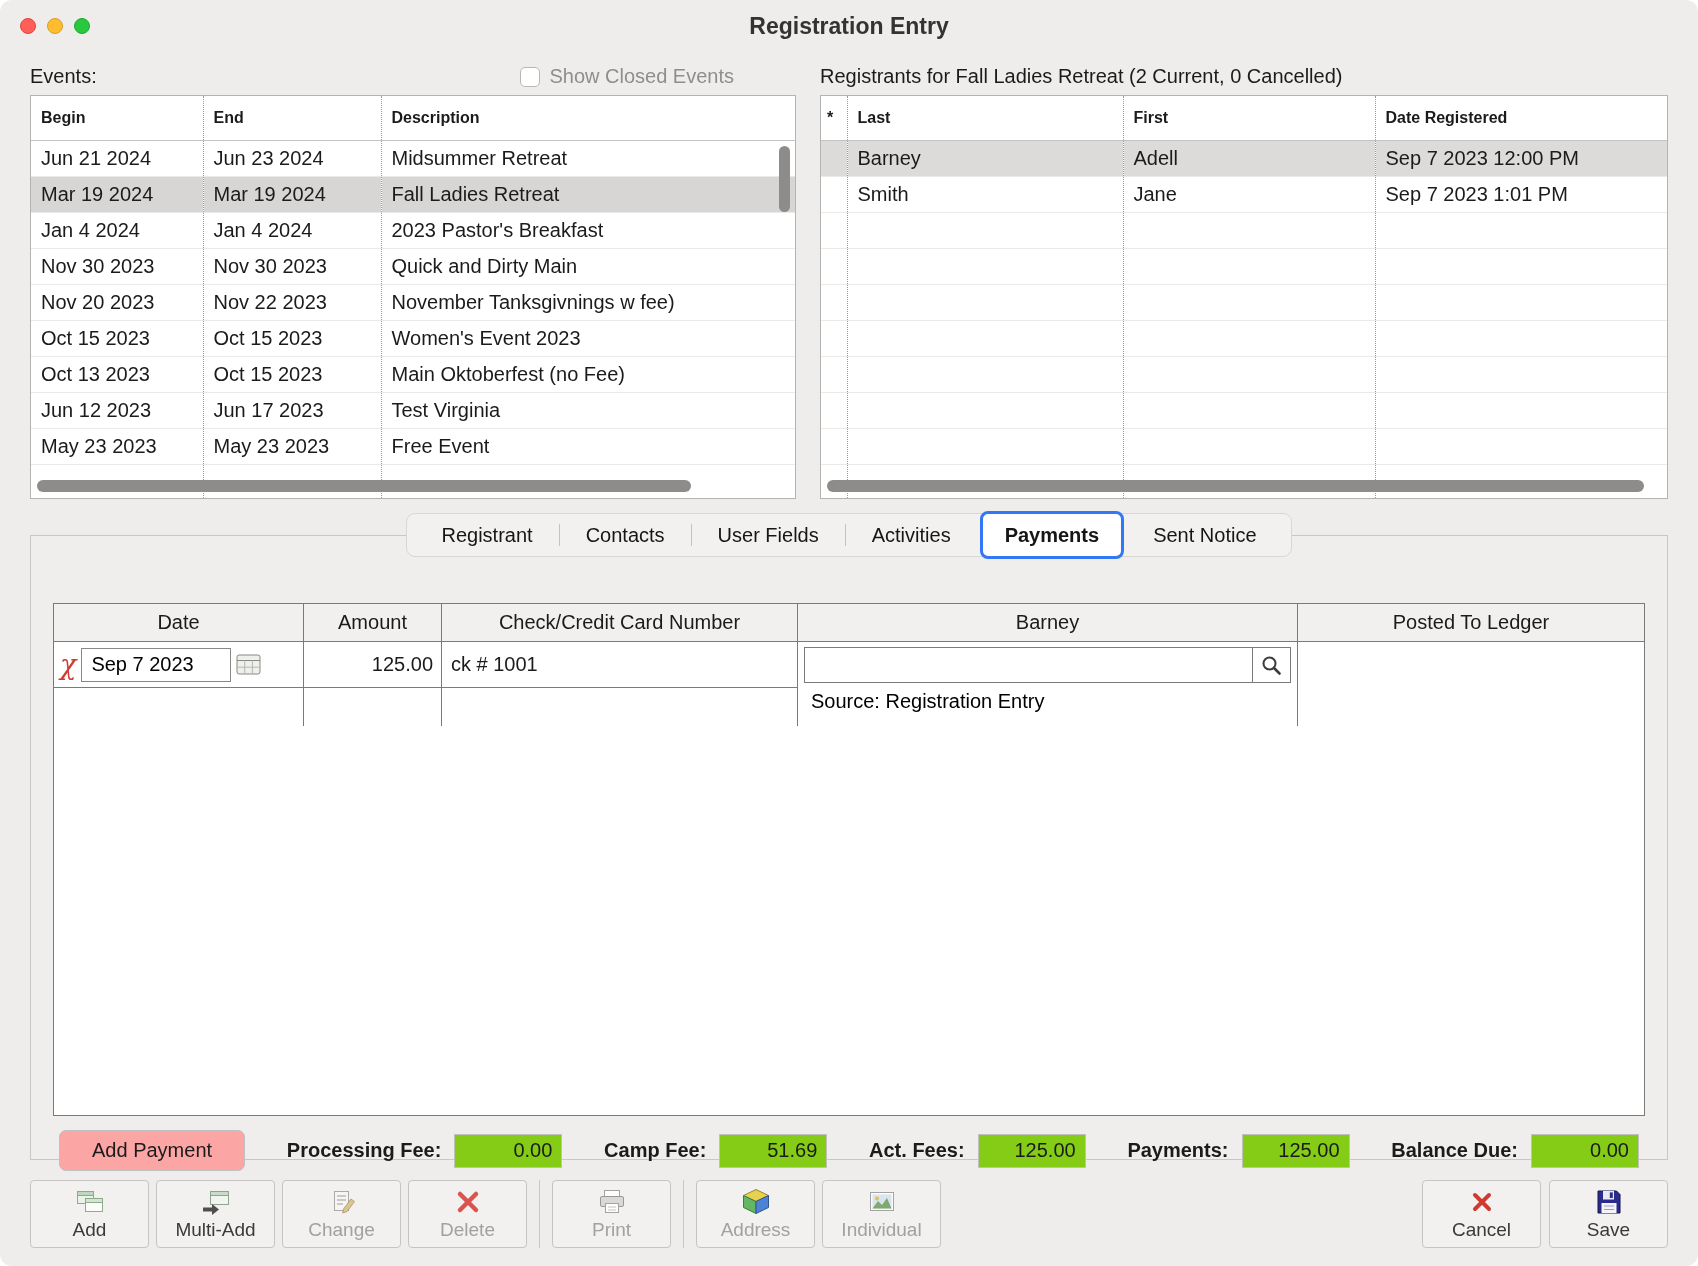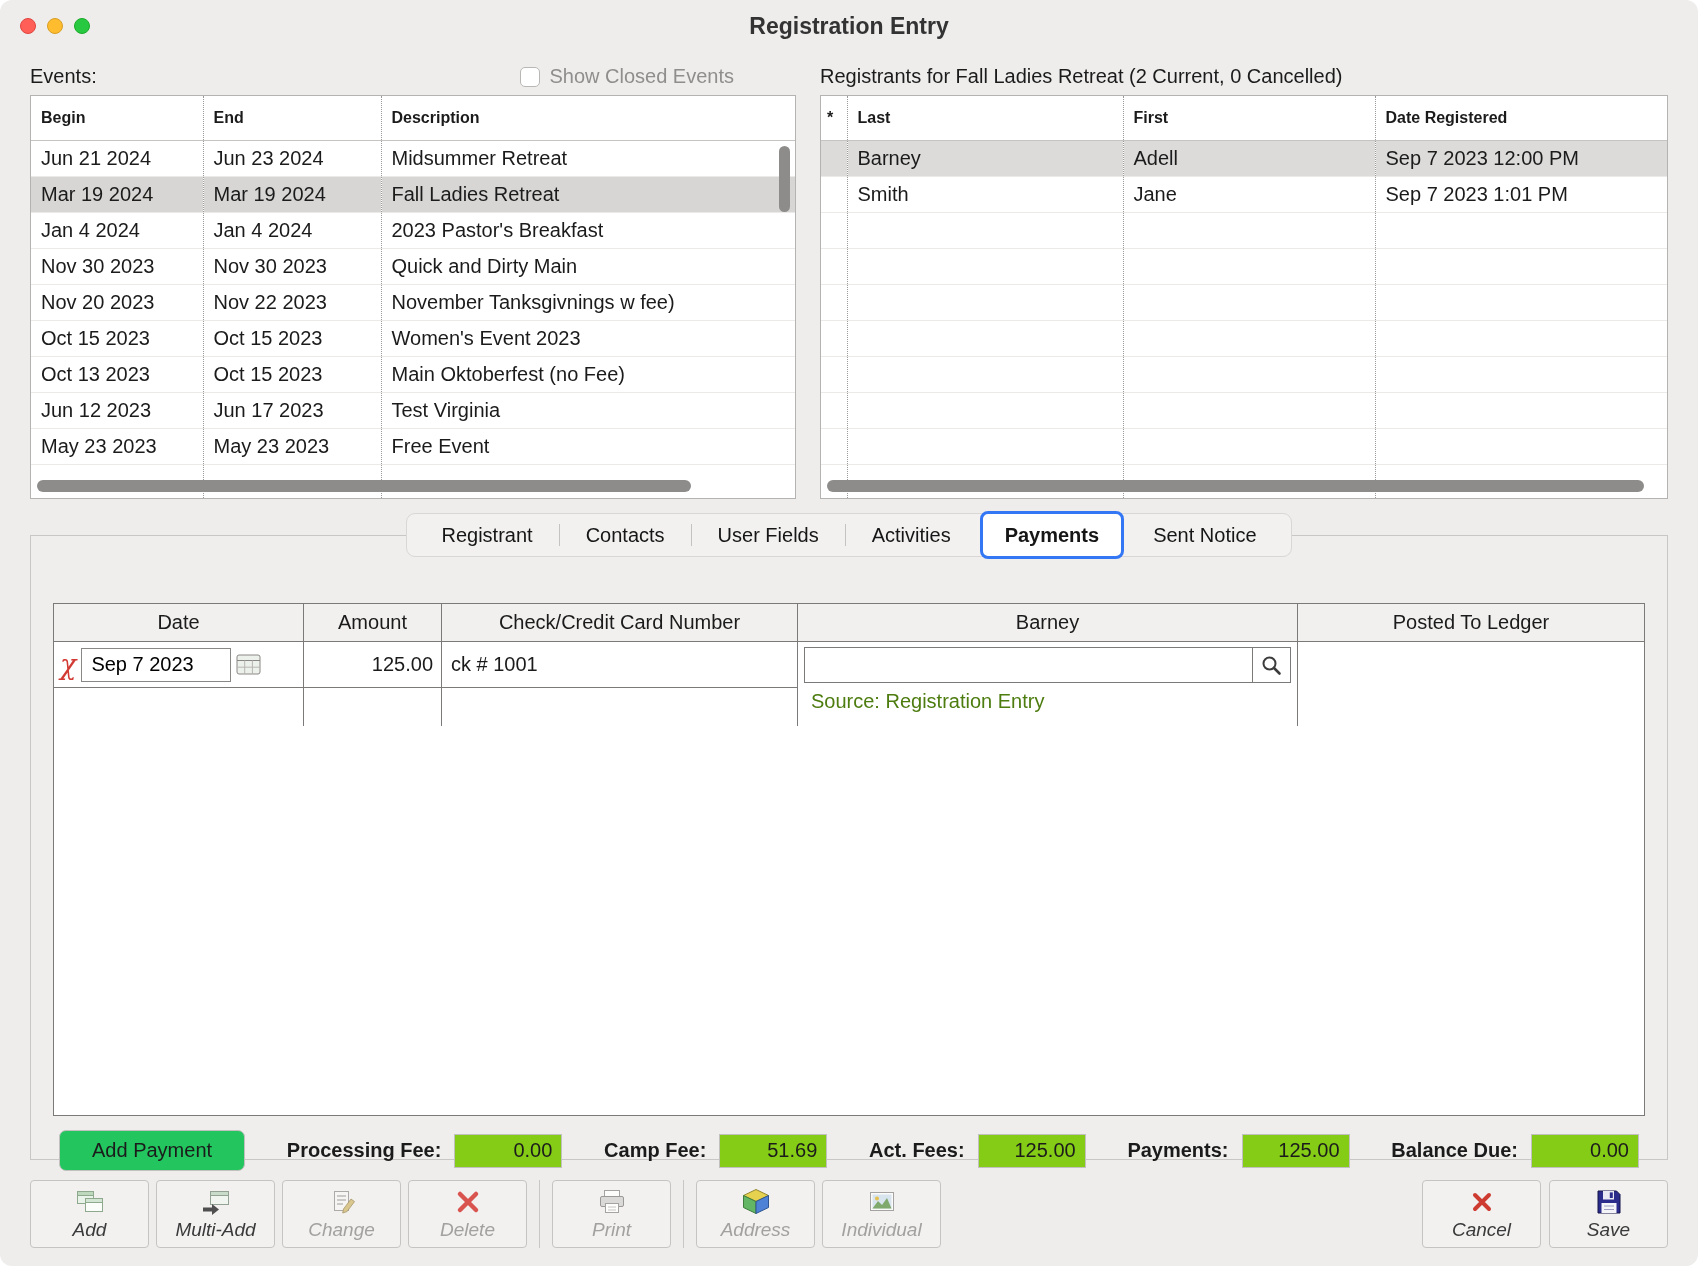--- a/index.html
+++ b/index.html
@@ -64,36 +64,36 @@
   .date-cell .cell-top { gap:5px; padding:0 4px 0 6px; }
   .chi { font-family:"DejaVu Serif", serif; font-style:italic; color:#d23b33; font-size:27px; line-height:1; cursor:pointer; }
   .date-input { width:150px; height:34px; border:1px solid #8a8886; font-family:inherit; font-size:20px;
                 padding:0 0 0 9px; background:#fff; }
   .cal-btn { display:flex; align-items:center; cursor:pointer; }
   .amount-top { justify-content:flex-end; padding-right:8px; font-size:20px; }
   .check-top { padding-left:9px; font-size:20px; }
   .notes-box { display:flex; height:36px; border:1px solid #7c7a78; margin:5px 6px 0 6px; background:#fff; }
   .notes-field { flex:1; }
   .mag-btn { width:38px; border-left:1px solid #7c7a78; display:flex; align-items:center; justify-content:center; cursor:pointer; }
-  .source-line { color:#4d7c0f; font-size:20px; padding:7px 0 0 13px; }
+  .source-line { color:#000000; font-size:20px; padding:7px 0 0 13px; }
 
   
   .fees { display:flex; align-items:center; justify-content:space-between; margin-top:14px; padding:0 6px; }
-  .add-pay { font-family:inherit; font-size:20px; background:#22c55e; border:1px solid #c2c0be; border-radius:7px;
+  .add-pay { font-family:inherit; font-size:20px; background:#fca5a5; border:1px solid #c2c0be; border-radius:7px;
              padding:8px 32px; color:#1b1b1b; cursor:pointer; }
   .fee { display:flex; align-items:center; gap:13px; }
   .fee-label { font-size:20px; font-weight:600; }
   .fee-box { width:108px; height:34px; border:1px solid #c2c0be; background:#84cc16; display:flex;
              align-items:center; justify-content:flex-end; padding-right:9px; font-size:20px; }
 
   
   .toolbar { display:flex; align-items:center; padding:0 30px; margin-top:20px; gap:7px; }
   .tb-btn { font-family:inherit; min-width:119px; height:68px; background:#f2f1f0; border:1px solid #c6c4c2;
             border-radius:4px; display:flex; flex-direction:column; align-items:center; justify-content:center;
-            gap:3px; padding:0 12px; cursor:pointer;font-style:italic; }
+            gap:3px; padding:0 12px; cursor:pointer; }
   .tb-label { font-size:19px; color:#3a3a3a; }
   .tb-btn.disabled .tb-label { color:#a2a19f; }
   .tb-icon { height:28px; display:flex; align-items:center; }
   .tb-sep { width:1px; align-self:stretch; background:#c9c7c5; margin:0 5px; }
   .right-group { margin-left:auto; display:flex; gap:8px; }
 </style>
 </head>
 <body>
 
 <div class="window">

